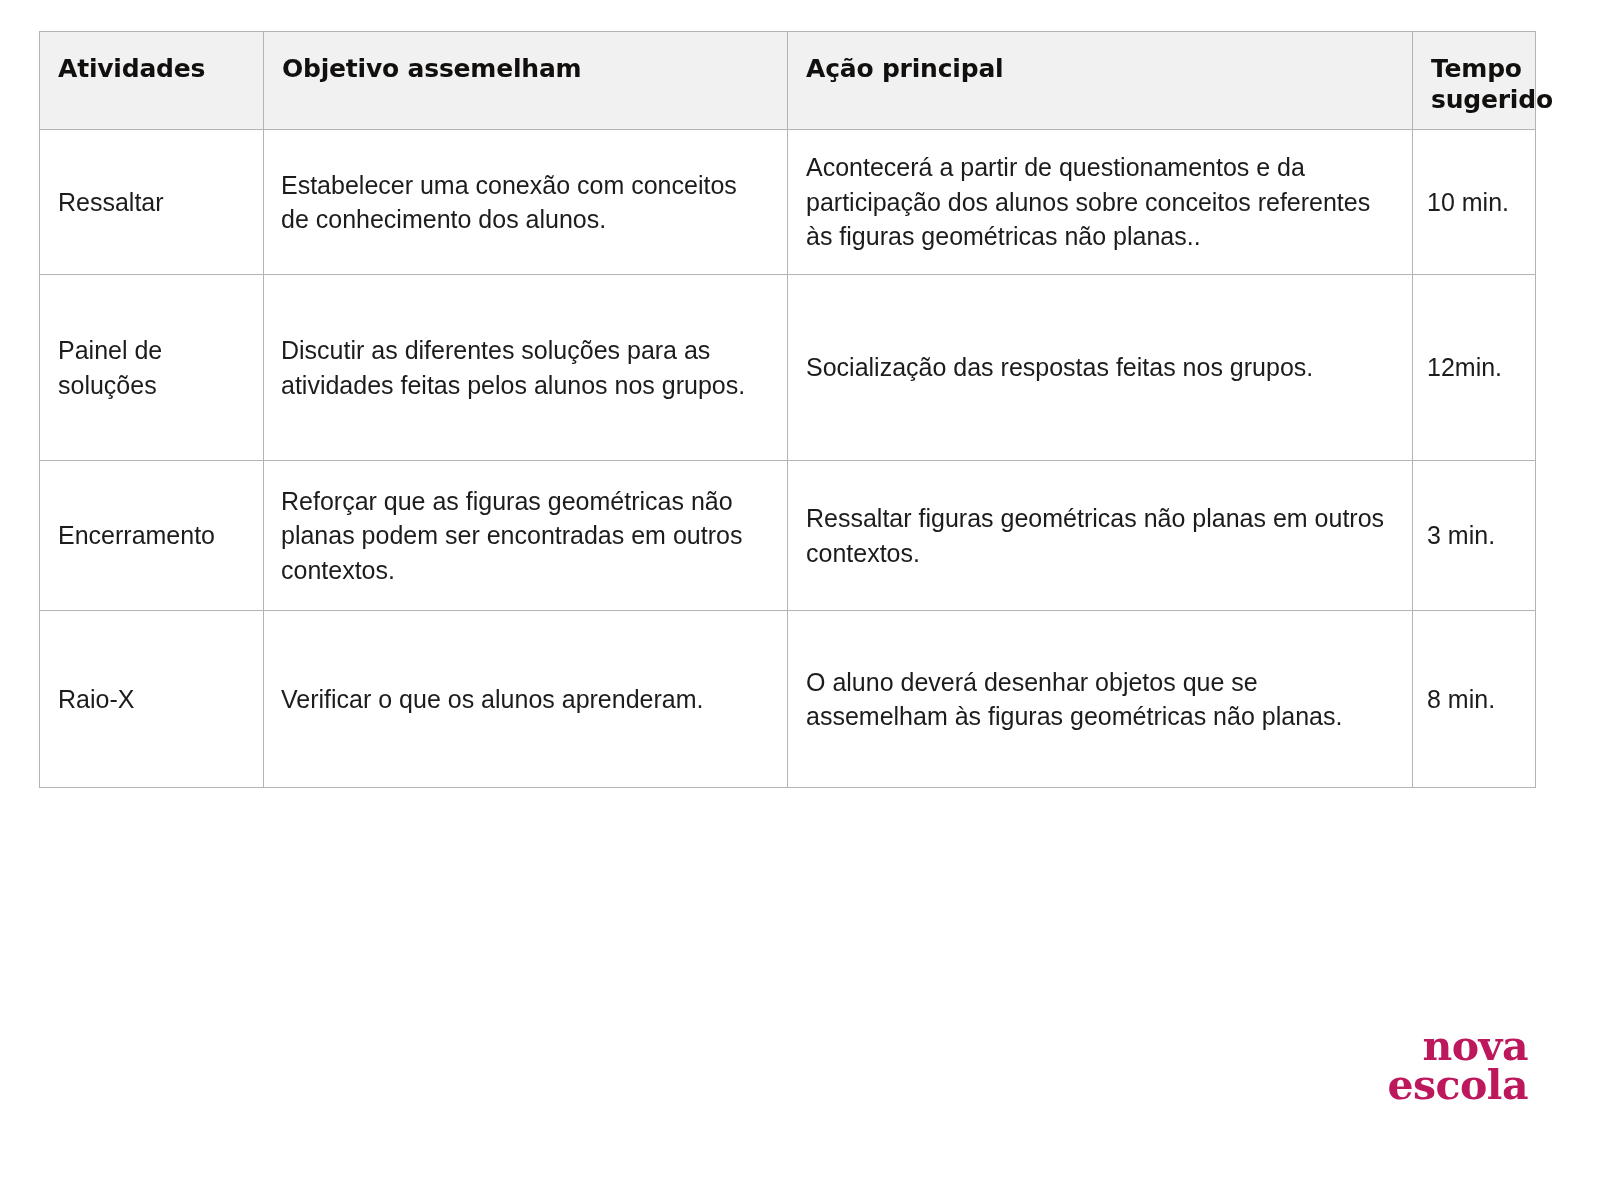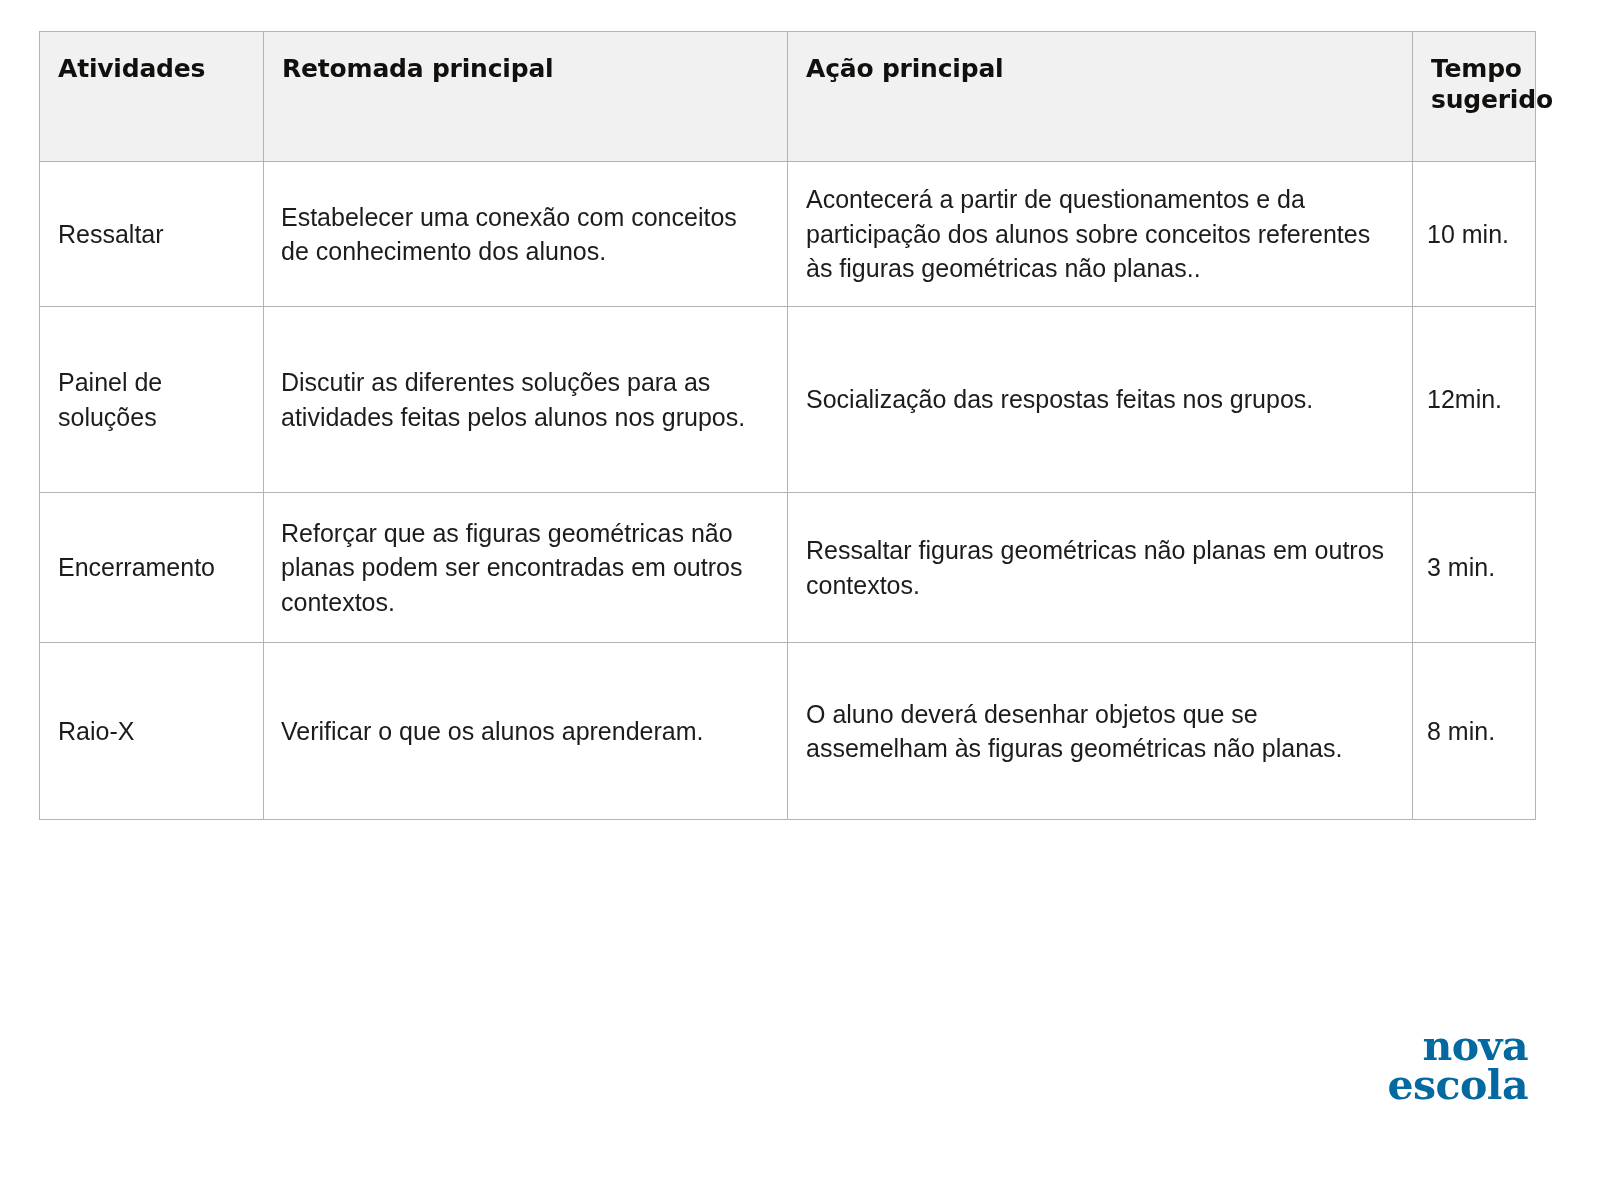--- a/index.html
+++ b/index.html
@@ -37,21 +37,21 @@
   .plan-table td {
     border: 1px solid #b3b3b3;
     vertical-align: middle;
     text-align: left;
     box-sizing: border-box;
   }
 
   
   .plan-table thead th {
     background: #f1f1f1;
-    height: 130px;
+    height: 98px;
     padding: 22px 18px 0 18px;
     vertical-align: top;
     font-family: "DejaVu Sans", sans-serif;
     font-weight: bold;
     font-size: 25px;
     line-height: 1.22;
     letter-spacing: -0.2px;
     color: #12100e;
   }
 
@@ -80,21 +80,21 @@
   .r3 td { height: 186px; }
   .r4 td { height: 150px; }
   .r5 td { height: 177px; }
 
   
   .brand-logo {
     position: absolute;
     left: 1378px;
     top: 1027px;
     width: 150px;
-    color: #0369a1;
+    color: #be185d;
     font-family: "DejaVu Serif", serif;
     font-weight: bold;
     font-size: 41px;
     line-height: 0.95;
     letter-spacing: -0.5px;
     text-align: right;
     user-select: none;
   }
   .brand-logo .logo-line-1 { display: block; }
   .brand-logo .logo-line-2 { display: block; }
@@ -107,21 +107,21 @@
   <table class="plan-table">
     <colgroup>
       <col class="col-activity">
       <col class="col-objective">
       <col class="col-action">
       <col class="col-time">
     </colgroup>
     <thead>
       <tr>
         <th>Atividades</th>
-        <th>Retomada principal</th>
+        <th>Objetivo assemelham</th>
         <th>Ação principal</th>
         <th>Tempo sugerido</th>
       </tr>
     </thead>
     <tbody>
       <tr class="r1">
         <td class="cell-activity">Ressaltar</td>
         <td class="cell-objective">Estabelecer uma conexão com conceitos de conhecimento dos alunos.</td>
         <td class="cell-action">Acontecerá a partir de questionamentos e da participação dos alunos sobre conceitos referentes às figuras geométricas não planas..</td>
         <td class="cell-time">10 min.</td>

